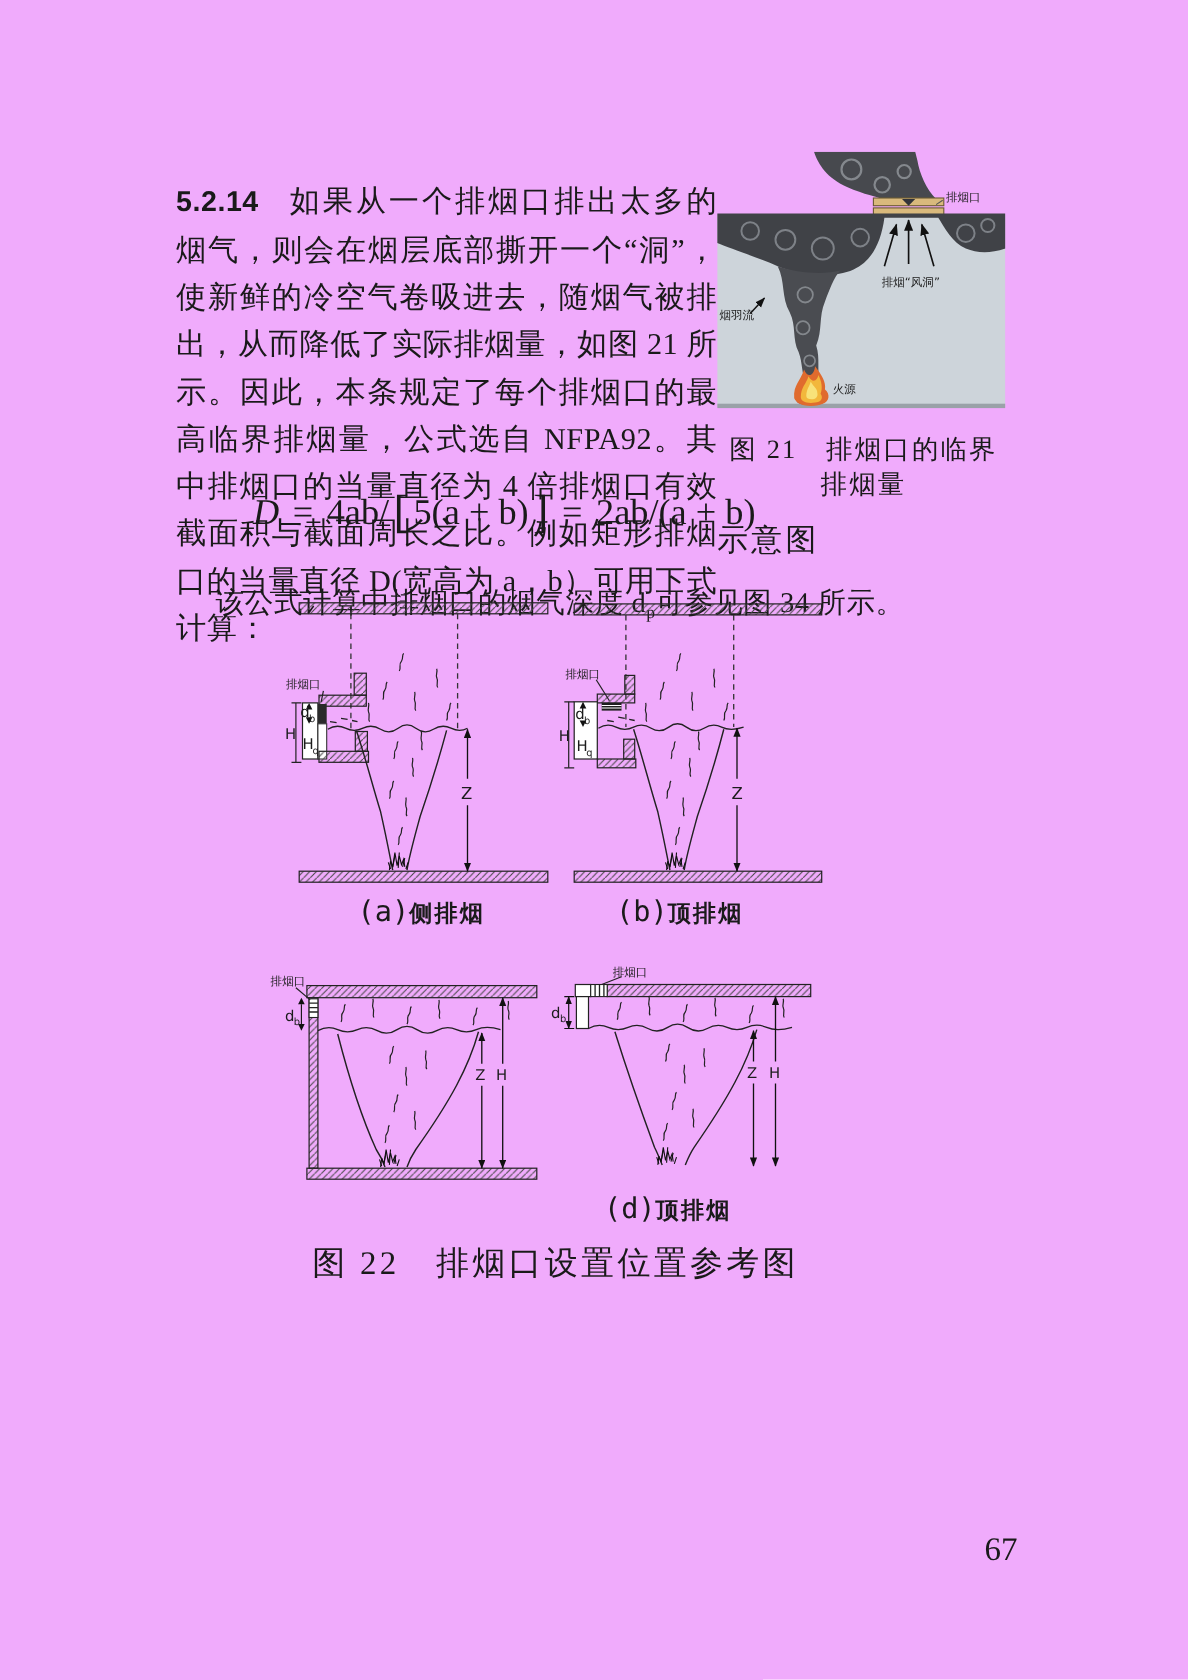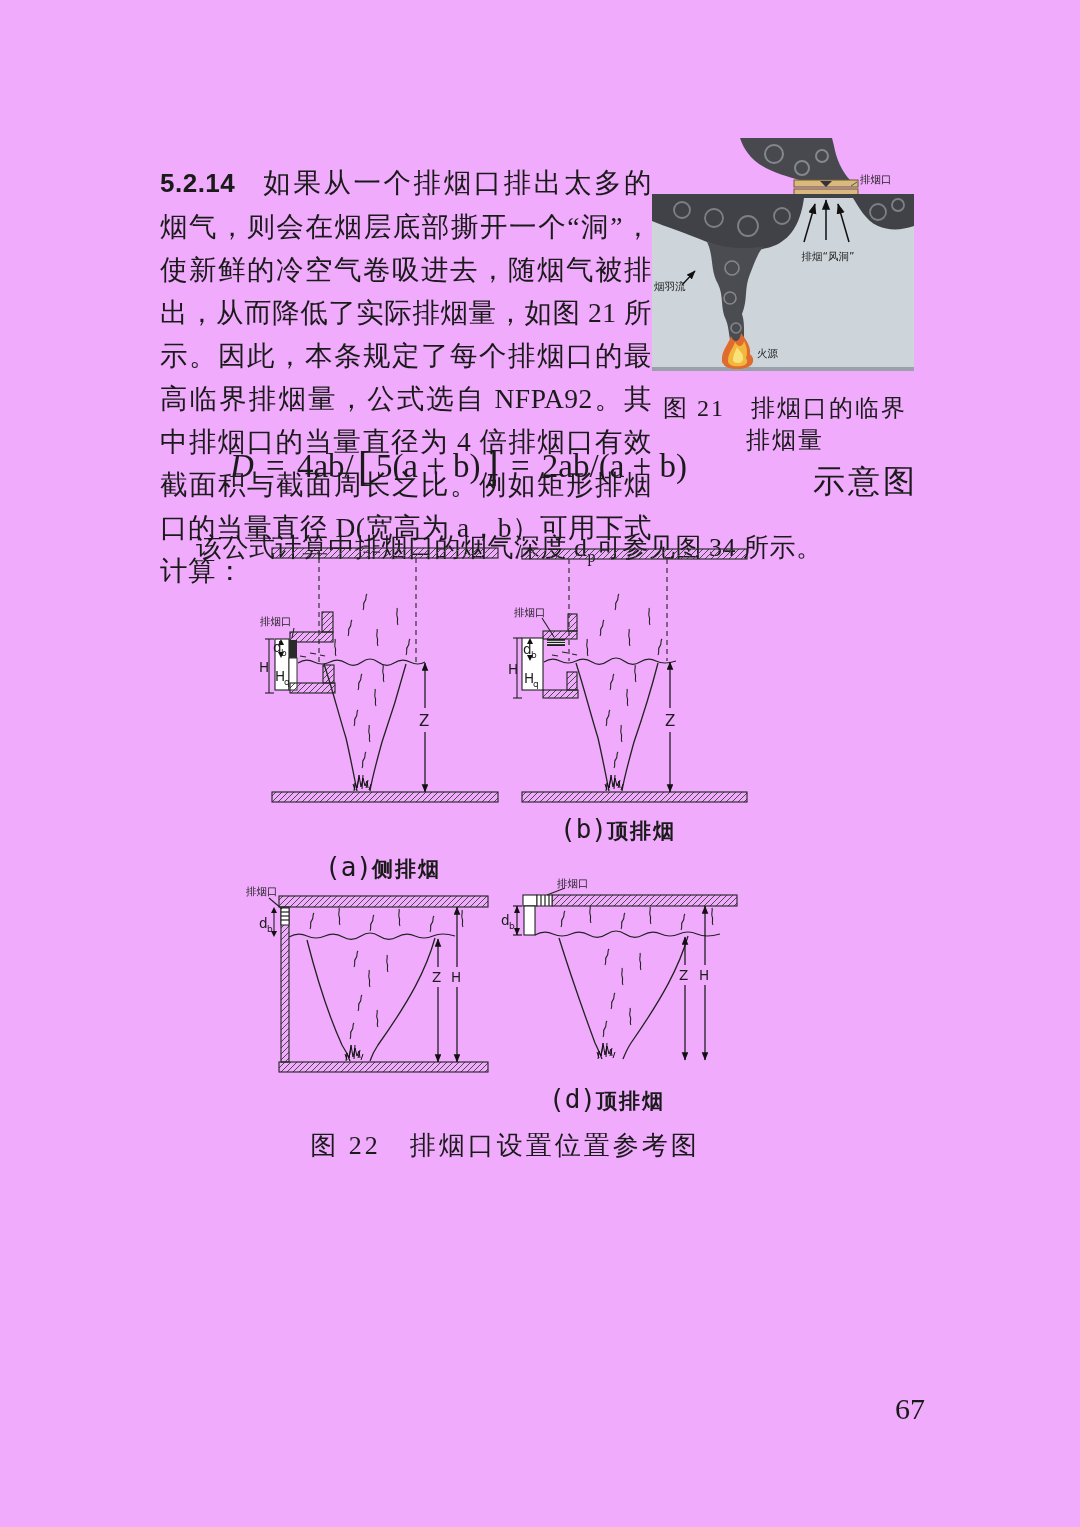--- a/index.html
+++ b/index.html
@@ -13,29 +13,29 @@
   .formula{position:absolute;left:228px;top:441px;font-size:33px;white-space:nowrap;}
   .formula .it{font-style:italic;}
   .formula .br{font-size:1.28em;vertical-align:-0.08em;}
   .formula span{padding:0 2px;}
   .note-line{position:absolute;left:196px;top:504px;font-size:26px;letter-spacing:.5px;white-space:nowrap;}
   .note-line sub{font-size:16px;}
   
   .fig21-block{position:absolute;left:652px;top:138px;width:266px;}
   .fig21-svg{display:block;width:262px;height:246px;}
   .fig21-cap{width:266px;text-align:center;font-size:24px;letter-spacing:2px;margin-top:8px;}
-  .fig21-cap2{width:266px;text-align:right;font-size:32px;letter-spacing:3px;margin-top:4px;}
+  .fig21-cap2{width:266px;text-align:left;font-size:28px;letter-spacing:3px;margin-top:16px;}
   
   .diag{position:absolute;}
   .subcap{position:absolute;text-align:center;white-space:nowrap;
           font-family:"DejaVu Sans",sans-serif;}
   .subcap .letter{font-size:26px;font-family:"DejaVu Sans Mono",monospace;}
   .subcap .word{font-size:21px;font-weight:bold;letter-spacing:2px;}
   .fig22-caption{position:absolute;left:160px;top:1128px;width:690px;text-align:center;
-          font-size:26px;letter-spacing:3px;}
+          font-size:30px;letter-spacing:3px;}
   .page-number{position:absolute;left:880px;top:1392px;width:60px;text-align:center;font-size:30px;}
   svg text{font-family:"DejaVu Sans",sans-serif;fill:#1c1c1c;}
   svg .cn{font-size:10.5px;}
   svg .dim{font-size:13.5px;}
   svg .dimsub{font-size:9px;}
 </style>
 </head>
 <body>
 
 <div class="page">
@@ -181,21 +181,21 @@
         <use href="#sqb" x="126" y="142"></use>
     </g>
     <use href="#fire" x="96" y="251"></use>
 
     <g stroke="#111" stroke-width="1.2">
       <line x1="167" y1="123" x2="167" y2="168" marker-start="url(#ah)"></line>
       <line x1="167" y1="192" x2="167" y2="252" marker-end="url(#ah)"></line>
     </g>
     <text x="161" y="186" class="dim" style="font-size:15px">Z</text>
   </svg>
-  <div class="subcap" style="left:258px;top:852px;width:250px"><span class="letter">(a)</span><span class="word">侧排烟</span></div>
+  <div class="subcap" style="left:258px;top:814px;width:250px"><span class="letter">(a)</span><span class="word">侧排烟</span></div>
 
   <svg class="diag" style="left:508px;top:540px" width="250" height="264" viewBox="0 0 250 264">
     <rect x="14" y="9" width="225" height="10" fill="url(#hatch)" stroke="#222" stroke-width="1.1"></rect>
     <rect x="14" y="252" width="225" height="10" fill="url(#hatch)" stroke="#222" stroke-width="1.1"></rect>
     <g stroke="#333" stroke-width="1.2" stroke-dasharray="5,4">
       <line x1="61" y1="19" x2="61" y2="121"></line>
       <line x1="159" y1="19" x2="159" y2="121"></line>
     </g>
 
     <g>

